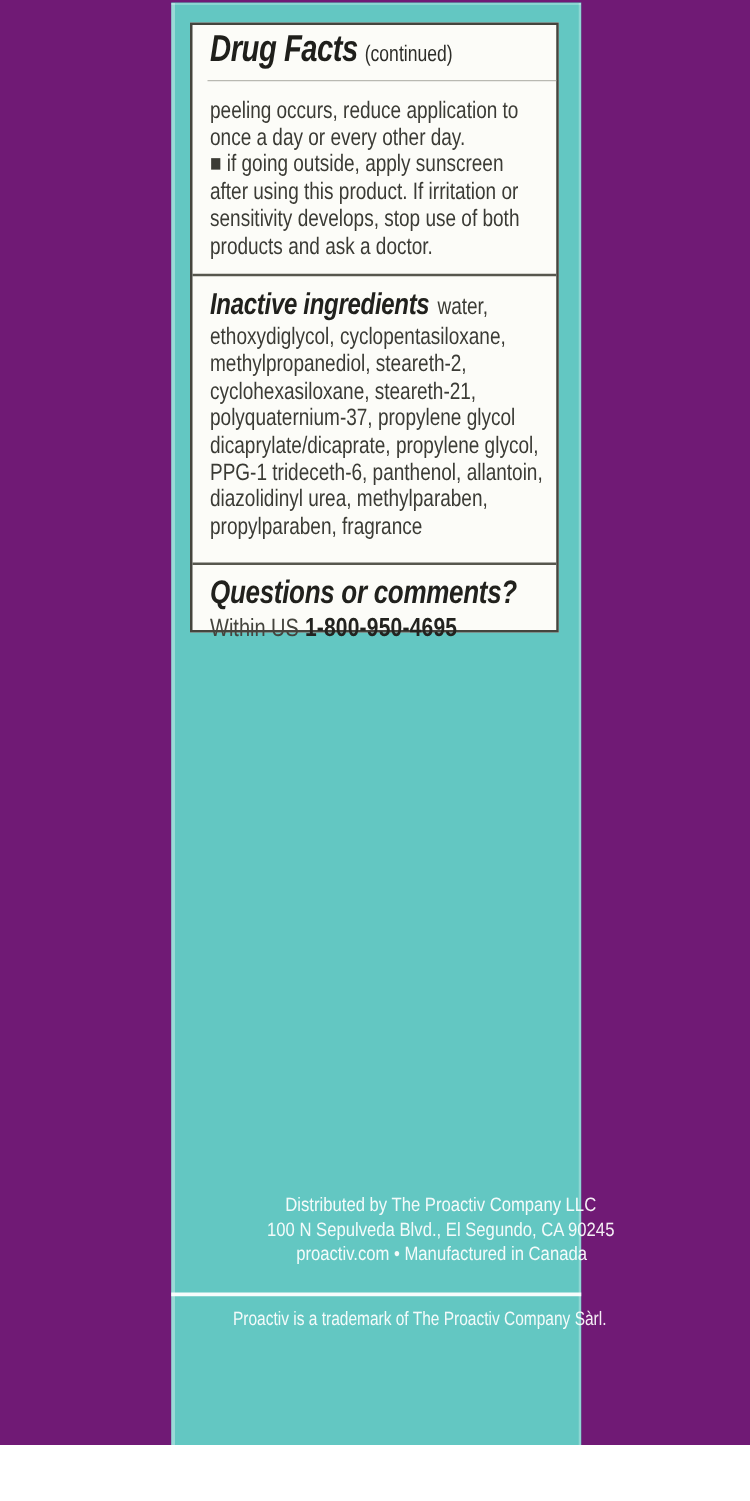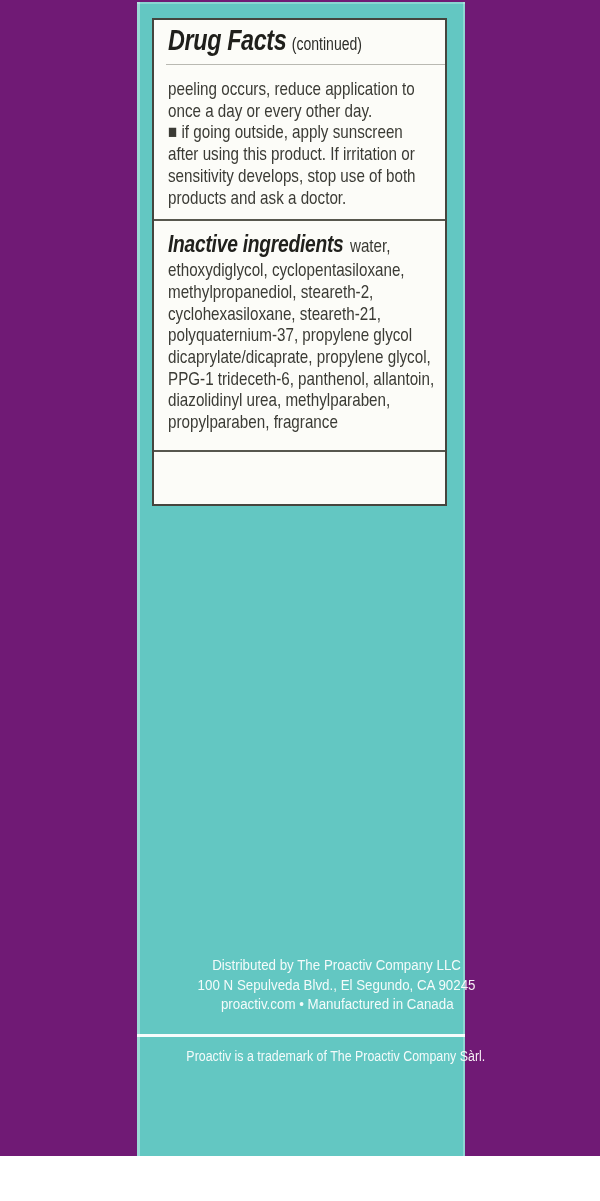--- a/index.html
+++ b/index.html
@@ -42,21 +42,21 @@
   .divider{border-top:2px solid #57574e;margin:11px -12px 9px -14px;height:0;}
   .divider.second{margin-top:17px;margin-bottom:7px;}
 
   .q-head-row{line-height:28px;}
   .q-head{font-style:italic;font-weight:bold;font-size:26px;letter-spacing:-.3px;color:#21211d;}
   .phone-row{line-height:23px;}
   .ph-prefix{font-size:20px;color:#44443d;margin-right:6px;}
   .ph-number{font-size:21px;font-weight:bold;color:#23231f;letter-spacing:.2px;}
 
   
-  .addr{position:absolute;left:0;top:953px;width:100%;padding-left:36px;}
+  .addr{position:absolute;left:16px;top:953px;width:100%;padding-left:36px;}
   .f-ln{
     display:block;width:max-content;margin:0 auto;
     font-size:15.5px;line-height:19.5px;
     color:var(--footer-text,#ffffff);opacity:.93;
     white-space:nowrap;transform:scaleX(.86);transform-origin:50% 50%;
   }
   .rule-white{position:absolute;left:0;top:1032px;width:100%;height:2.5px;background:rgba(255,255,255,.95);}
   .tm-wrap{position:absolute;left:0;top:1044px;width:100%;padding-left:12px;}
   .tm-wrap .f-ln{transform:scaleX(.8);}
   .print-code{
@@ -97,20 +97,28 @@
         <div class="ln">cyclohexasiloxane, steareth-21,</div>
         <div class="ln">polyquaternium-37, propylene glycol</div>
         <div class="ln">dicaprylate/dicaprate, propylene glycol,</div>
         <div class="ln">PPG-1 trideceth-6, panthenol, allantoin,</div>
         <div class="ln">diazolidinyl urea, methylparaben,</div>
         <div class="ln">propylparaben, fragrance</div>
       </div>
 
       <div class="divider second"></div>
 
+      <div class="section">
+        <div class="ln q-head-row">
+          <span class="q-head">Questions or comments?</span>
+        </div>
+        <div class="ln phone-row">
+          <span class="ph-prefix">Within US</span><span class="ph-number">1-800-950-4695</span>
+        </div>
+      </div>
     </div>
 
     <div class="addr">
       <div class="f-ln">Distributed by The Proactiv Company LLC</div>
       <div class="f-ln">100 N Sepulveda Blvd., El Segundo, CA 90245</div>
       <div class="f-ln">proactiv.com • Manufactured in Canada</div>
     </div>
 
     <div class="rule-white"></div>
 

